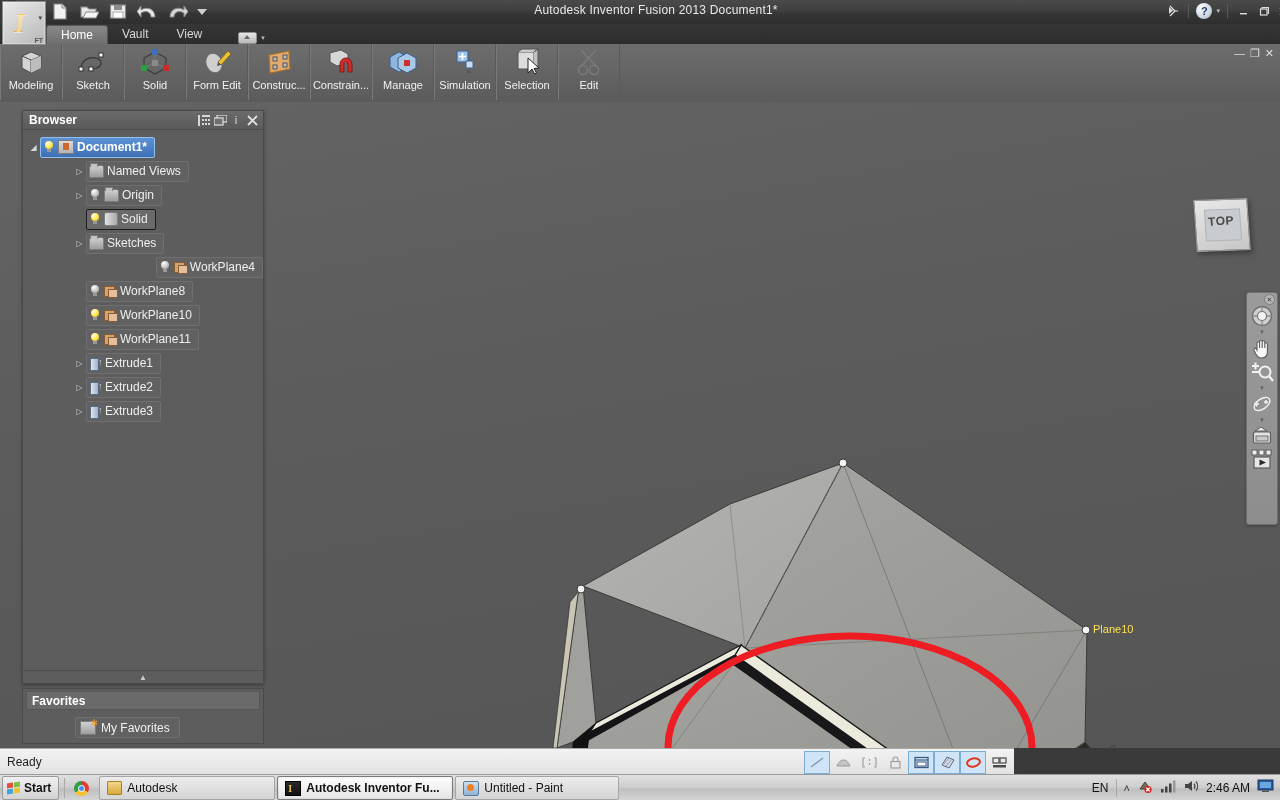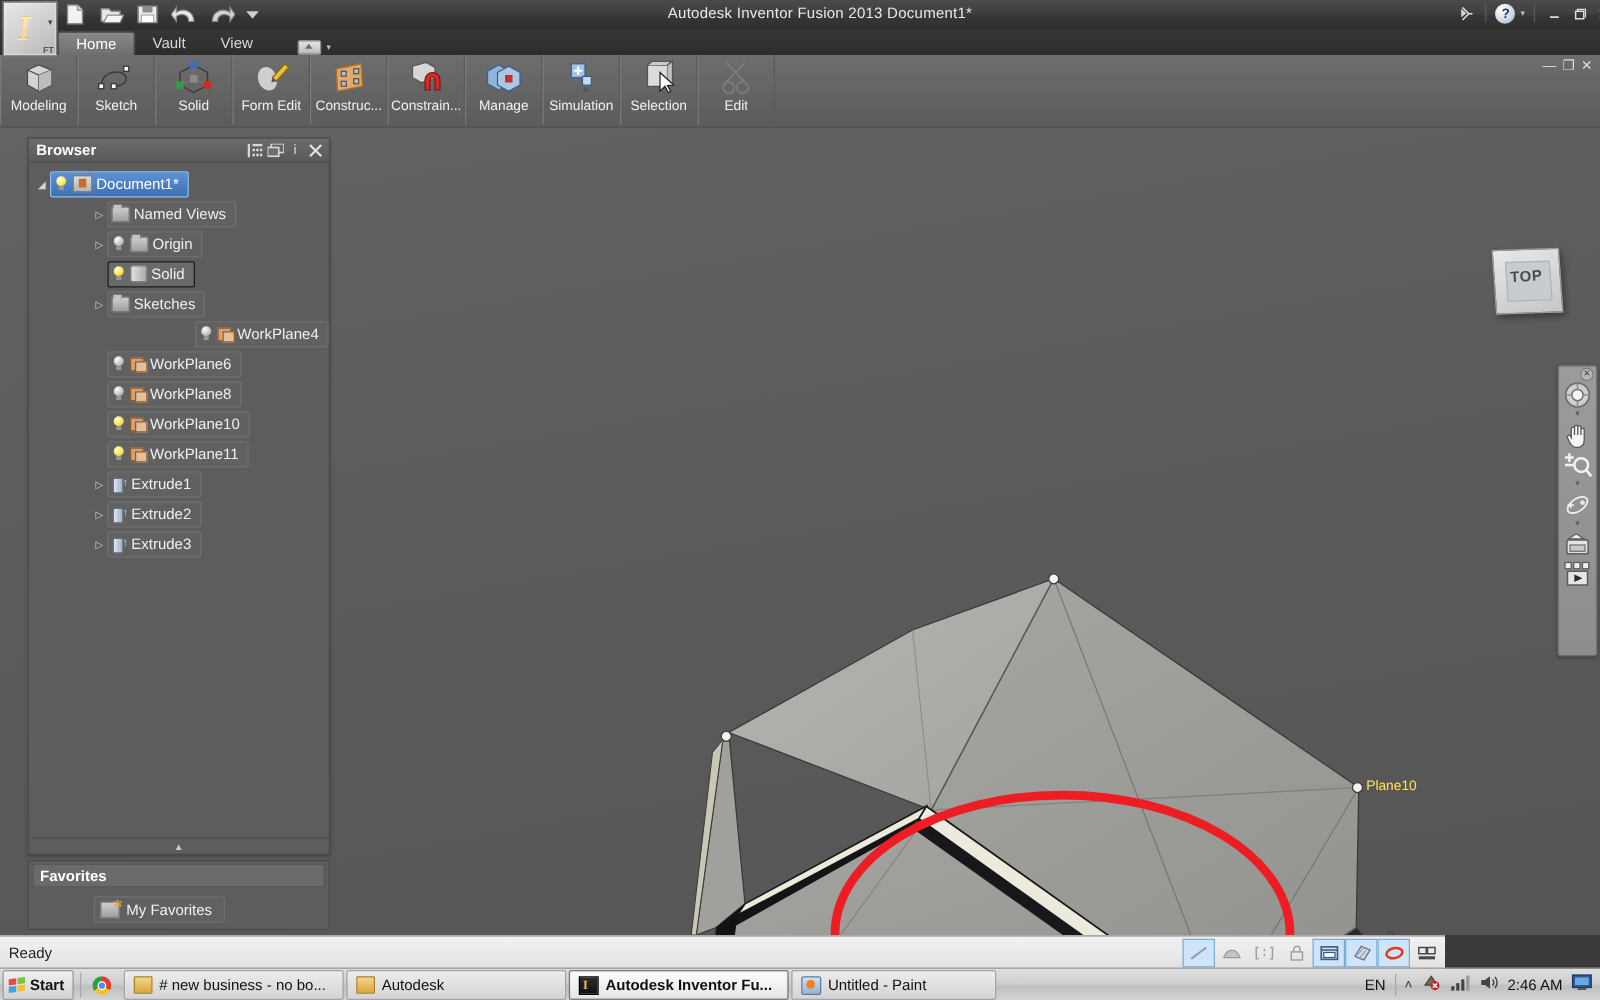--- a/index.html
+++ b/index.html
@@ -82,21 +82,21 @@
   .bhead .hic{width:16px;height:14px;display:flex;align-items:center;justify-content:center;
     font-size:11px;color:#dcdcdc;cursor:pointer;}
   .tree{flex:1;padding:5px 0 0 0;overflow:hidden;}
   .trow{height:24px;display:flex;align-items:center;font-size:12px;color:#efefef;
     cursor:pointer;}
   .arrow{width:13px;text-align:center;font-size:8px;color:#cfcfcf;flex:0 0 13px;}
   .arrow.open{color:#d5d5d5;}
   .chip{display:inline-flex;align-items:center;height:19px;padding:0 7px 0 2px;
     border:1px solid #6f6f6f;border-radius:2px;background:#616161;gap:3px;}
   .chip.sel{background:linear-gradient(180deg,#5c92d6,#3f6fb4);border:1px solid #8fc0f0;
-    color:#fff;font-weight:normal;}
+    color:#fff;font-weight:bold;}
   .chip.outline{border:1px solid #1c1c1c;background:#6a6a6a;}
   .bulb{width:12px;height:12px;position:relative;flex:0 0 12px;}
   .bulb i{position:absolute;left:2px;top:0;width:8px;height:8px;border-radius:50%;
     background:radial-gradient(circle at 35% 30%,#fff,#b9b9b9 65%,#8a8a8a);}
   .bulb.on i{background:radial-gradient(circle at 35% 30%,#ffffe0,#ffe44d 55%,#d9a70c);}
   .bulb:after{content:"";position:absolute;left:4px;top:8px;width:4px;height:3px;
     background:#999;}
   .folder{width:13px;height:11px;flex:0 0 13px;border-radius:1px 2px 1px 1px;
     background:linear-gradient(180deg,#cfcfcf,#9e9e9e);border:1px solid #7d7d7d;position:relative;}
   .folder:before{content:"";position:absolute;left:0;top:-3px;width:6px;height:3px;
@@ -155,21 +155,21 @@
     display:flex;align-items:center;justify-content:center;line-height:1;cursor:pointer;}
   .nvi{width:26px;height:24px;display:flex;align-items:center;justify-content:center;
     cursor:pointer;color:#f2f2f2;}
   .nvcaret{font-size:7px;color:#5e5e5e;height:8px;line-height:8px;}
 
   
   .scalew{position:absolute;left:1090px;top:645px;width:190px;height:80px;}
   .sw-num{position:absolute;font-size:10px;color:#3f3f3f;}
 
   
-  .statusbar{position:absolute;left:0;top:748px;width:1156px;height:26px;
+  .statusbar{position:absolute;left:0;top:748px;width:1014px;height:26px;
     background:linear-gradient(180deg,#f2f2f2,#e2e2e2);border-top:1px solid #a9a9a9;}
   .sb-ready{position:absolute;left:7px;top:6px;font-size:12px;color:#222;}
   .sb-sel{position:absolute;left:0;top:6px;width:1120px;text-align:right;
     font-size:16px;color:#222;margin-top:42px;}
   .sb-icons{position:absolute;right:2px;top:2px;display:flex;gap:0px;}
   .sbi{width:24px;height:21px;display:flex;align-items:center;justify-content:center;
     border:1px solid transparent;cursor:pointer;}
   .sbi.act{background:#cfe4f7;border:1px solid #7aadd8;}
 
   
@@ -629,29 +629,20 @@
       <div class="trow" style="padding-left:63px;justify-content:flex-end;">
         <span class="chip">
           <span class="bulb">
               <i></i>
             </span>
           <span class="wplane"></span>
           <span>WorkPlane4</span>
         </span>
       </div>
 
-      <div class="trow" style="padding-left:63px;">
-        <span class="chip">
-          <span class="bulb">
-              <i></i>
-            </span>
-          <span class="wplane"></span>
-          <span>WorkPlane6</span>
-        </span>
-      </div>
 
 
       <div class="trow" style="padding-left:63px;">
         <span class="chip">
           <span class="bulb">
               <i></i>
             </span>
           <span class="wplane"></span>
           <span>WorkPlane8</span>
         </span>
@@ -778,24 +769,20 @@
         <span style="left:7px;top:6px;background:#f2c12e;transform:skewY(-8deg);"></span>
       </span>
       <b>Start</b>
     </div>
     <div class="tbsep"></div>
     <div style="width:22px;display:flex;justify-content:center;">
       <span class="chrome-ic"></span>
     </div>
     <div style="width:7px;"></div>
 
-    <div class="tbitem" style="width:160px;">
-      <span class="tbfolder"></span>
-      <span># new business - no bo...</span>
-    </div>
     <div class="tbitem" style="width:160px;">
       <span class="tbfolder"></span>
       <span>Autodesk</span>
     </div>
     <div class="tbitem act" style="width:160px;">
       <span style="width:14px;height:13px;flex:0 0 14px;background:linear-gradient(180deg,#2b2b2b,#111);border:1px solid #000;position:relative;">
         <span style="position:absolute;left:2px;top:1px;font-size:10px;font-weight:bold;color:#f0c040;font-family:'Liberation Serif',serif;line-height:11px;">I</span>
       </span>
       <span>Autodesk Inventor Fu...</span>
     </div>

